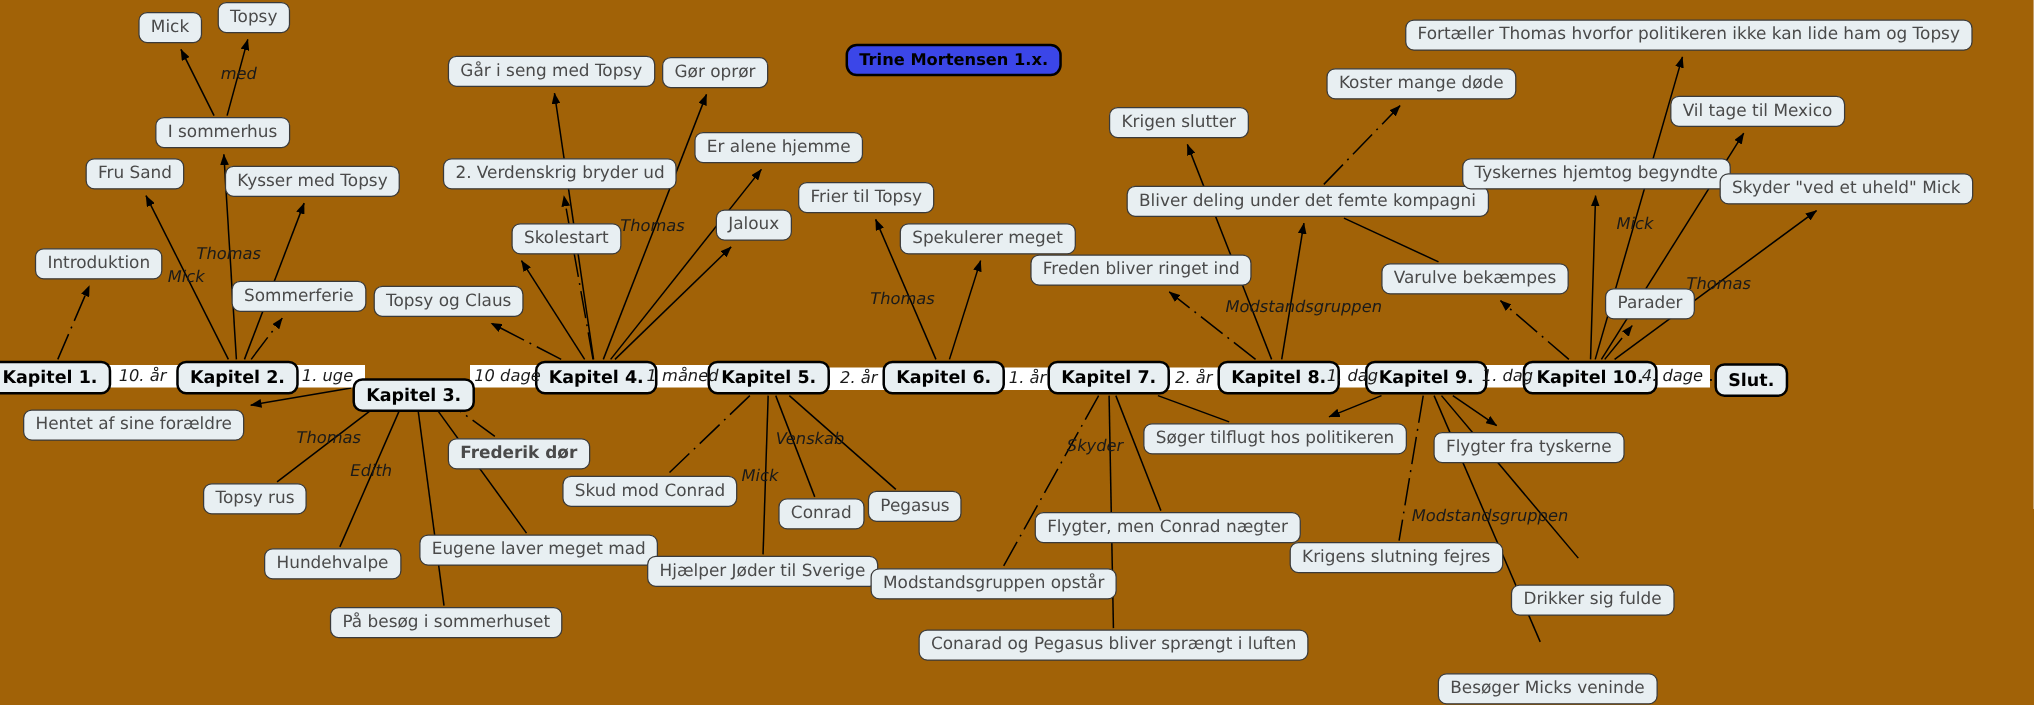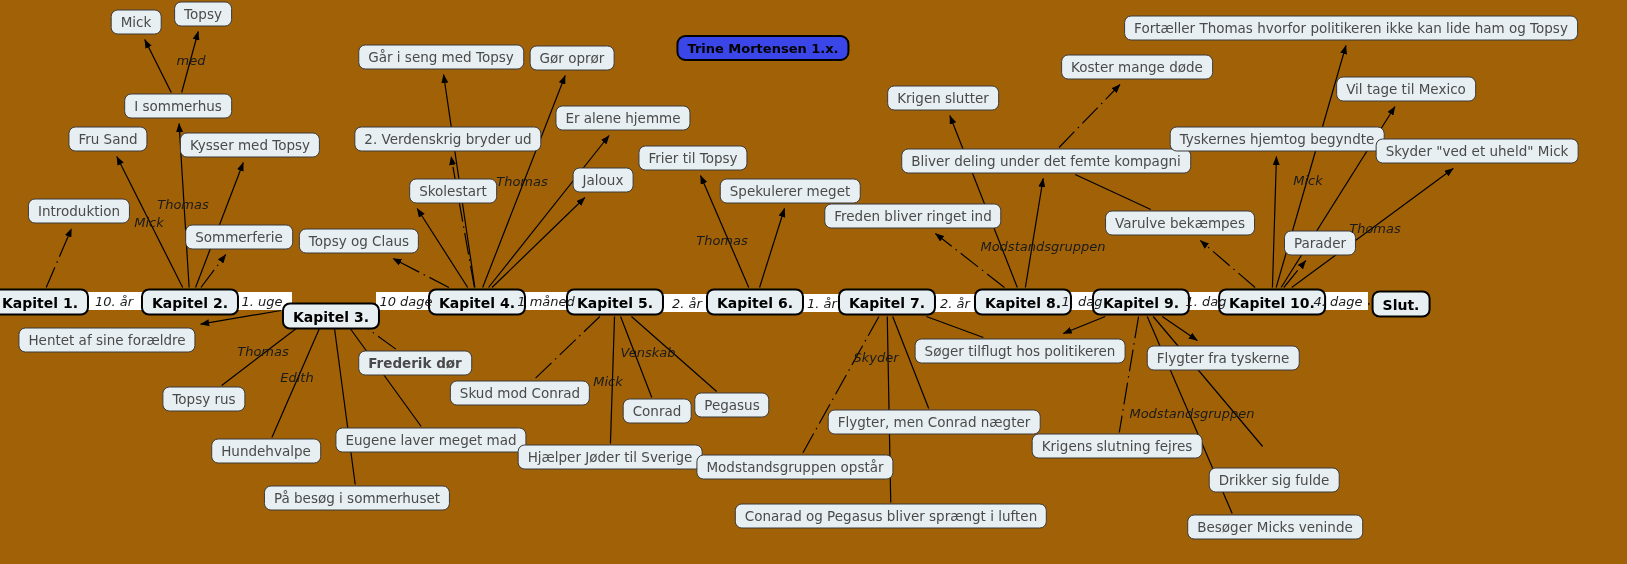--- a/index.html
+++ b/index.html
@@ -183,21 +183,21 @@
       <div class="node" style="left: 795px; top: 467px;">Modstandsgruppen opstår</div>
       <div class="node" style="left: 934px; top: 422px;">Flygter, men Conrad nægter</div>
       <div class="node" style="left: 891px; top: 516px;">Conarad og Pegasus bliver sprængt i luften</div>
       <div class="node" style="left: 1020px; top: 351px;">Søger tilflugt hos politikeren</div>
       <div class="node" style="left: 913px; top: 216px;">Freden bliver ringet ind</div>
       <div class="node" style="left: 1046px; top: 161px;">Bliver deling under det femte kompagni</div>
       <div class="node" style="left: 943px; top: 98px;">Krigen slutter</div>
       <div class="node" style="left: 1137px; top: 67px;">Koster mange døde</div>
       <div class="node" style="left: 1180px; top: 223px;">Varulve bekæmpes</div>
       <div class="node" style="left: 1117px; top: 446px;">Krigens slutning fejres</div>
-      <div class="node" style="left: 1238px; top: 527px; margin-left: 37px;">Besøger Micks veninde</div>
+      <div class="node" style="left: 1238px; top: 551px;">Besøger Micks veninde</div>
       <div class="node" style="left: 1223px; top: 358px;">Flygter fra tyskerne</div>
       <div class="node" style="left: 1274px; top: 460px; margin-top: 20px;">Drikker sig fulde</div>
       <div class="node" style="left: 1320px; top: 243px;">Parader</div>
       <div class="node" style="left: 1277px; top: 139px;">Tyskernes hjemtog begyndte</div>
       <div class="node" style="left: 1351px; top: 28px;">Fortæller Thomas hvorfor politikeren ikke kan lide ham og Topsy</div>
       <div class="node" style="left: 1406px; top: 89px;">Vil tage til Mexico</div>
       <div class="node" style="left: 1477px; top: 151px;">Skyder "ved et uheld" Mick</div>
     </div>
   <div id="chapter-layer">
       <div class="node chapter" style="left: 40px; top: 302px;">Kapitel 1.</div>

